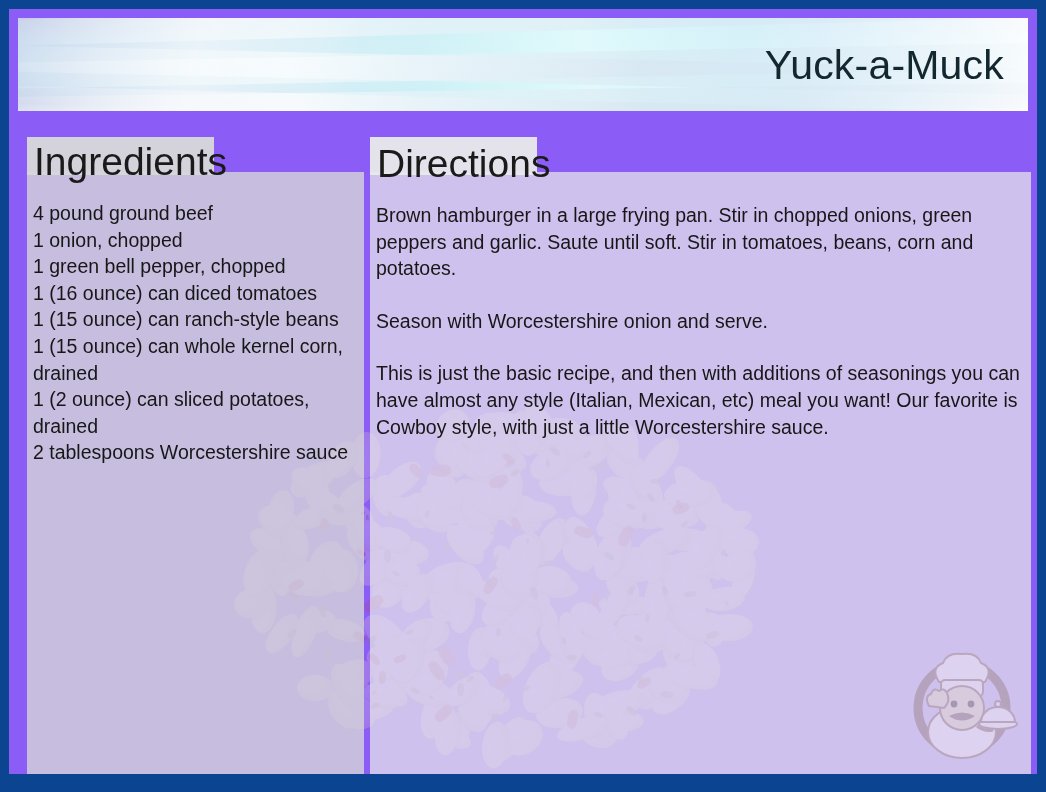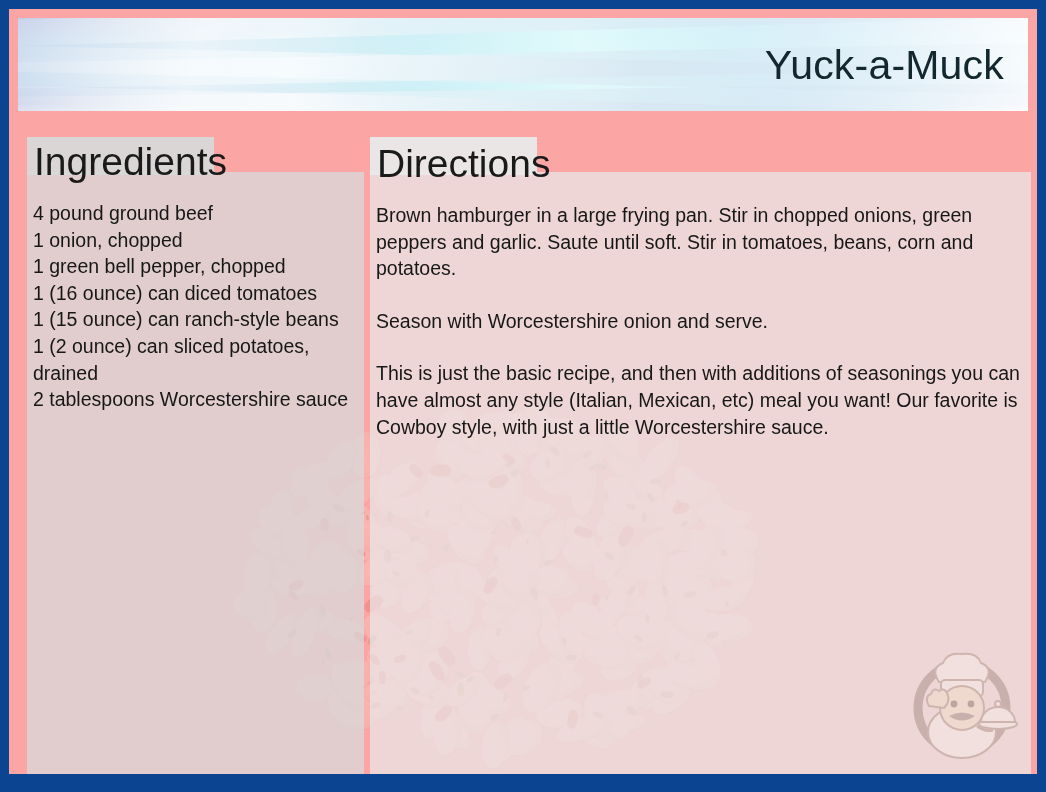--- a/index.html
+++ b/index.html
@@ -18,21 +18,21 @@
     background: #0b4490;
     box-sizing: border-box;
   }
   
   #inner {
     position: absolute;
     left: 9px;
     top: 9px;
     width: 1028px;
     height: 765px;
-    background: #fca5a5;
+    background: #8b5cf6;
     overflow: hidden;
   }
 
   
   #banner {
     position: absolute;
     left: 9px;
     top: 9px;
     width: 1010px;
     height: 93px;
@@ -541,20 +541,21 @@
 
     <div class="panel-heading" id="ingredients-heading">Ingredients</div>
     <div class="panel-heading" id="directions-heading">Directions</div>
 
     <div class="body-text" id="ingredients-list">
         <div>4 pound ground beef</div>
         <div>1 onion, chopped</div>
         <div>1 green bell pepper, chopped</div>
         <div>1 (16 ounce) can diced tomatoes</div>
         <div>1 (15 ounce) can ranch-style beans</div>
+        <div>1 (15 ounce) can whole kernel corn, drained</div>
         <div>1 (2 ounce) can sliced potatoes, drained</div>
         <div>2 tablespoons Worcestershire sauce</div>
       </div>
 
     <div class="body-text" id="directions-list">
         <p>Brown hamburger in a large frying pan. Stir in chopped onions, green peppers and garlic. Saute until soft. Stir in tomatoes, beans, corn and potatoes.</p>
         <p>Season with Worcestershire onion and serve.</p>
         <p>This is just the basic recipe, and then with additions of seasonings you can have almost any style (Italian, Mexican, etc) meal you want! Our favorite is Cowboy style, with just a little Worcestershire sauce.</p>
       </div>
 

